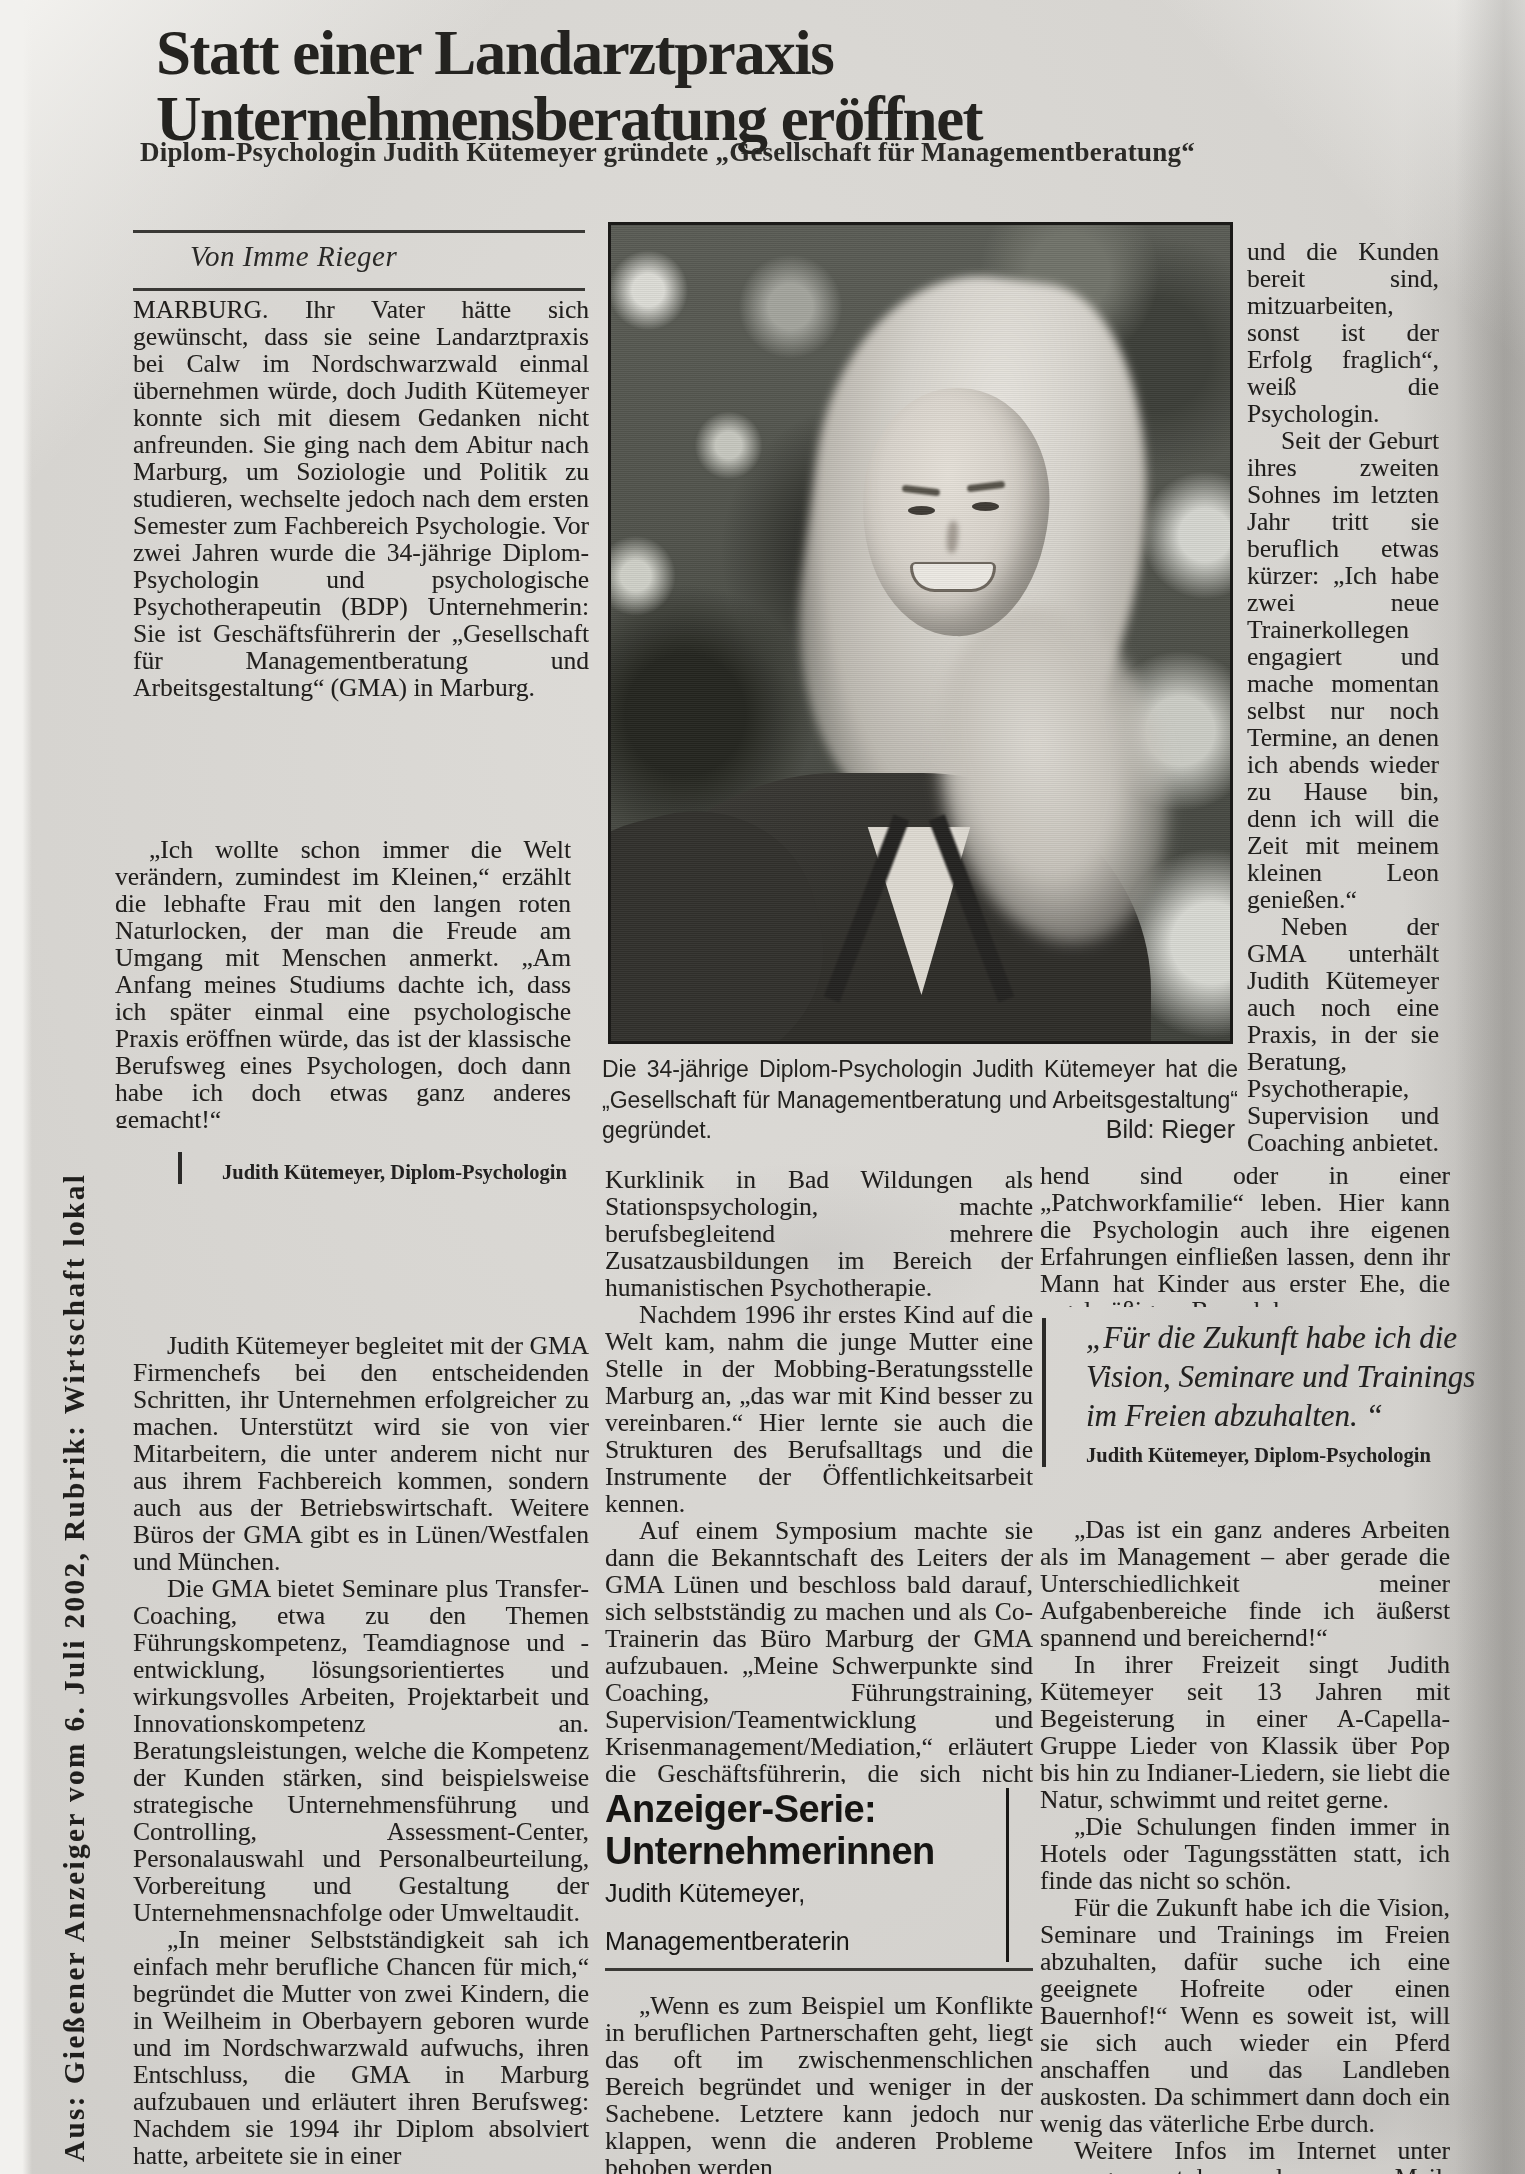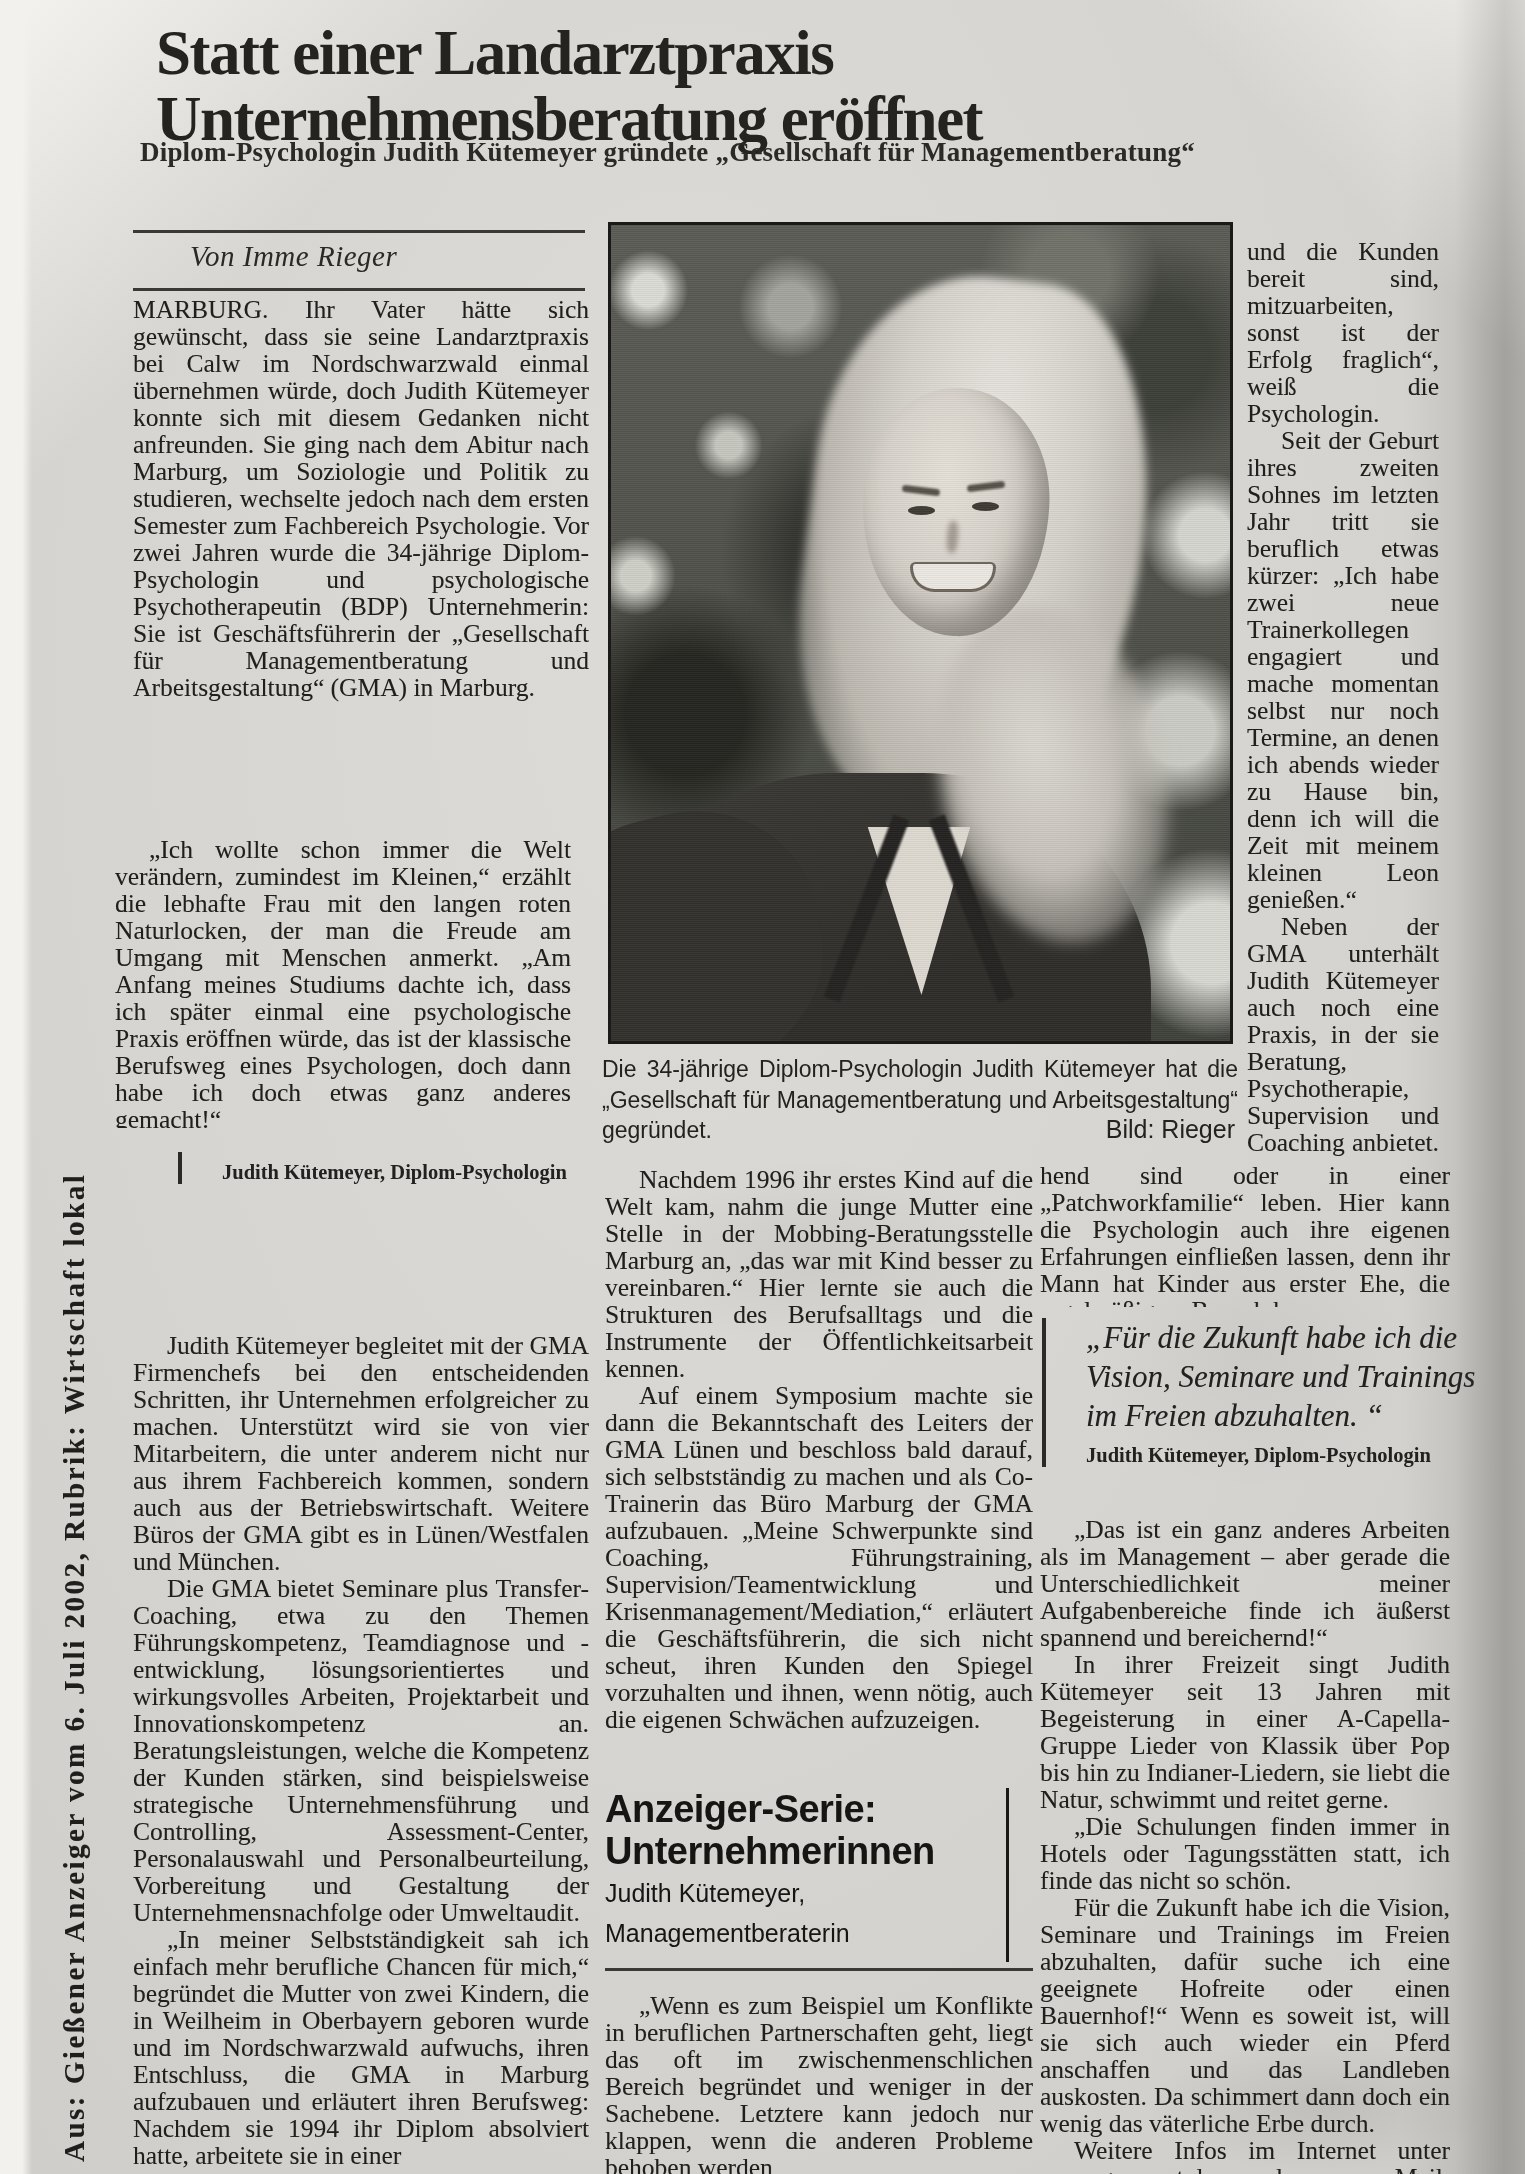--- a/index.html
+++ b/index.html
@@ -138,21 +138,21 @@
   }
 
   
   .series{
     position:absolute;left:605px;top:1788px;width:404px;height:174px;
     border-right:3px solid #191816;padding-right:10px;box-sizing:border-box;
     font-family:"Liberation Sans", sans-serif;color:#161513;
   }
   .series .t{font-weight:700;font-size:38px;line-height:42px;margin:0;letter-spacing:-.5px;}
   .series .n{font-size:25px;line-height:30px;margin:6px 0 0 0;}
-  .series .n + .n{margin-top:10px;}
+  .series .n + .n{margin-top:18px;}
 
   
   .sidebar-note{
     position:absolute;left:58px;top:2162px;width:1215px;
     transform:rotate(-90deg);transform-origin:0 0;
     font-weight:700;font-size:29px;letter-spacing:2.5px;color:#1f1e1c;
     white-space:nowrap;
     text-shadow:.3px .3px .6px rgba(40,38,36,.3);
   }
 </style>
@@ -211,20 +211,21 @@
       <div class="eye l"></div>
       <div class="eye r"></div>
       <div class="nose"></div>
       <div class="smile"></div>
     </div>
   </figure>
   <div class="caption">Die 34-jährige Diplom-Psychologin Judith Kütemeyer hat die „Gesellschaft für Managementberatung und Arbeitsgestaltung“ gegründet.</div>
   <div class="credit">Bild: Rieger</div>
 
   <div class="col" style="left:605px;top:1166px;width:428px;height:618px;">
+    <p>Kurklinik in Bad Wildungen als Stationspsychologin, machte berufsbegleitend mehrere Zusatzausbildungen im Bereich der humanistischen Psychotherapie.</p>
     <p class="ind">Nachdem 1996 ihr erstes Kind auf die Welt kam, nahm die junge Mutter eine Stelle in der Mobbing-Beratungsstelle Marburg an, „das war mit Kind besser zu vereinbaren.“ Hier lernte sie auch die Strukturen des Berufsalltags und die Instrumente der Öffentlichkeitsarbeit kennen.</p>
     <p class="ind">Auf einem Symposium machte sie dann die Bekanntschaft des Leiters der GMA Lünen und beschloss bald darauf, sich selbstständig zu machen und als Co-Trainerin das Büro Marburg der GMA aufzubauen. „Meine Schwerpunkte sind Coaching, Führungstraining, Supervision/Teamentwicklung und Krisenmanagement/Mediation,“ erläutert die Geschäftsführerin, die sich nicht scheut, ihren Kunden den Spiegel vorzuhalten und ihnen, wenn nötig, auch die eigenen Schwächen aufzuzeigen.</p>
   </div>
 
   <div class="series">
     <p class="t">Anzeiger-Serie:</p>
     <p class="t">Unternehmerinnen</p>
     <p class="n">Judith Kütemeyer,</p>
     <p class="n">Managementberaterin</p>
   </div>

